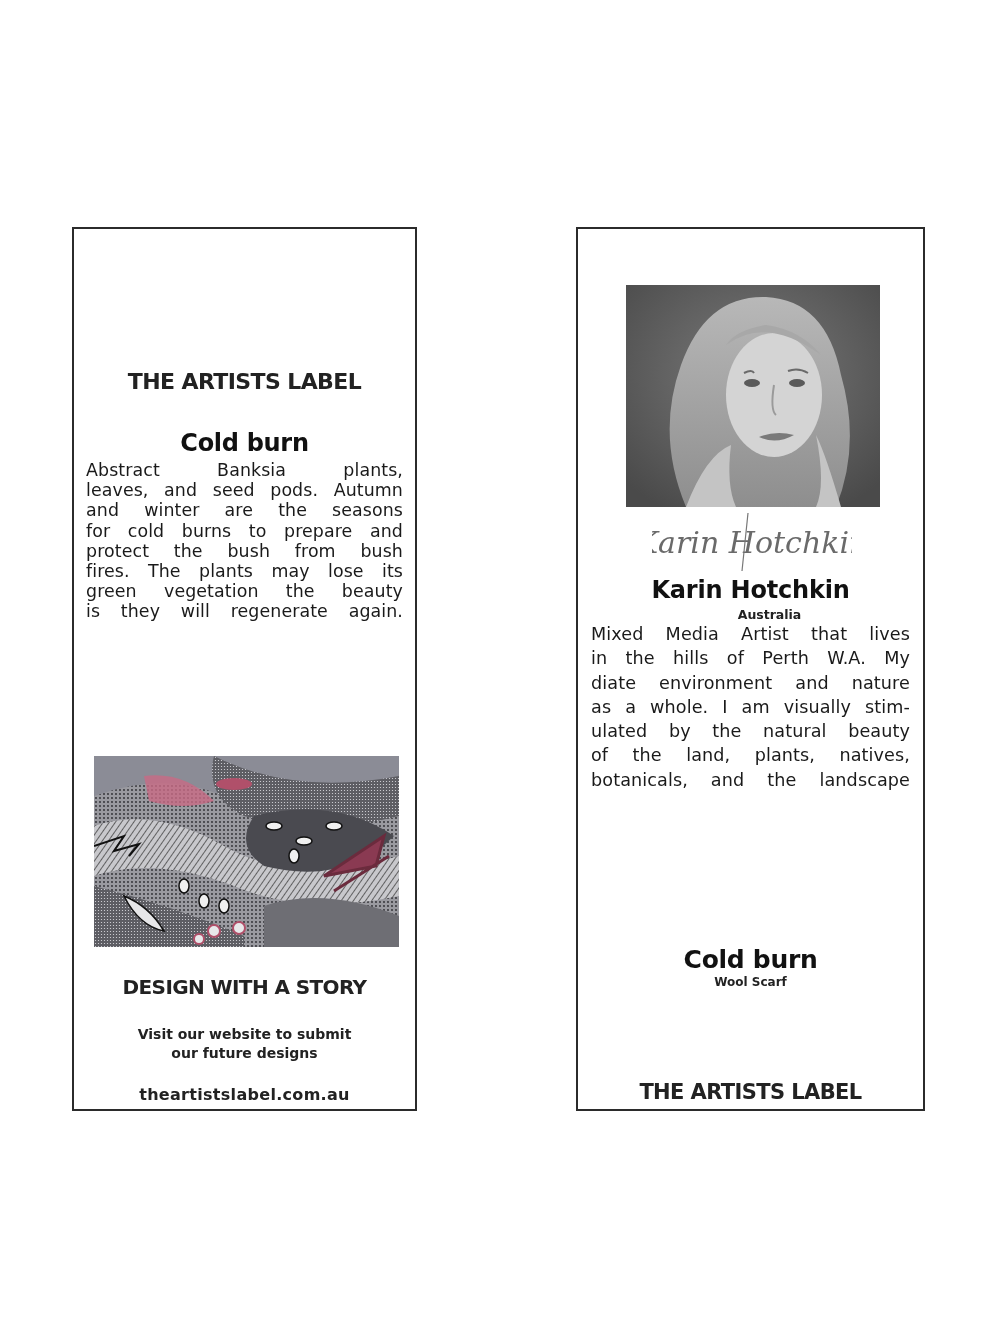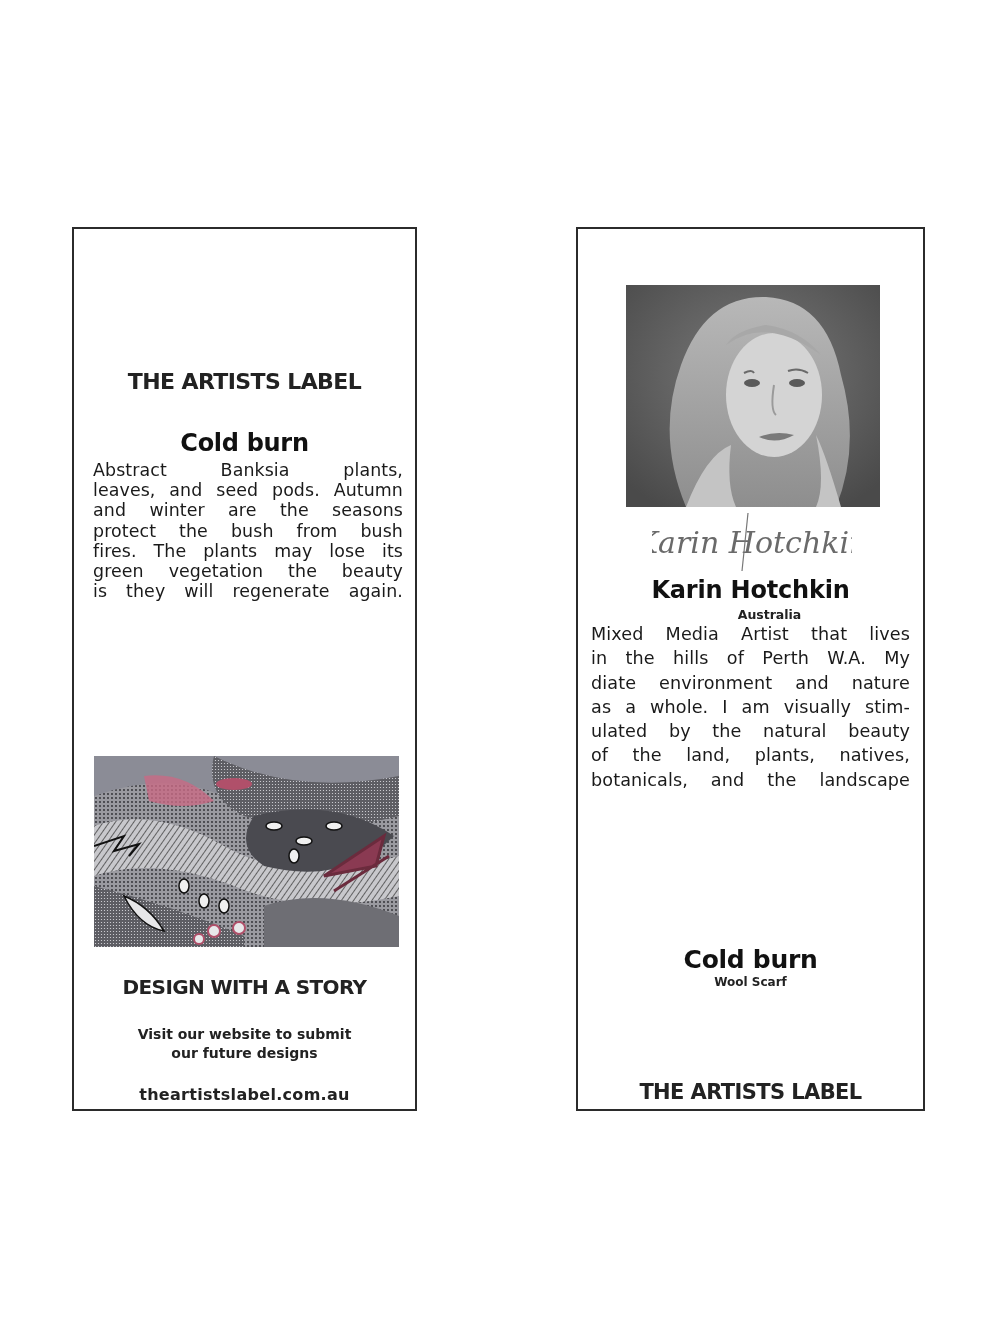--- a/index.html
+++ b/index.html
@@ -13,21 +13,21 @@
   .abs { position: absolute; left: 0; right: 0; text-align: center; }
 
   .brand { font-weight: bold; font-size: 22px; letter-spacing: -0.6px; color: #222; }
   .title { font-weight: bold; font-size: 24px; letter-spacing: -0.3px; color: #111; }
   .body-text { font-size: 17.4px; line-height: 20.2px; text-align: justify;
                text-align-last: justify; color: #1a1a1a; letter-spacing: 0.1px; }
 
   
   #left-brand { top: 140px; }
   #left-title { top: 200px; }
-  #left-desc { position: absolute; left: 12px; right: 12px; top: 231px; margin-left: 7px; }
+  #left-desc { position: absolute; left: 12px; right: 12px; top: 231px; }
   #left-artwork { position: absolute; left: 20px; top: 527px; width: 305px; height: 191px;
                   overflow: hidden; background: #8a8a8e; }
   #left-tagline { top: 746px; font-size: 20px; }
   #left-visit { top: 796px; font-size: 14px; font-weight: bold; line-height: 19px; color: #222; }
   #left-url { top: 856px; font-size: 16px; font-weight: bold; letter-spacing: 0.3px; color: #222; }
 
   
   #right-photo { position: absolute; left: 48px; top: 56px; width: 254px; height: 222px;
                  overflow: hidden; background: #6d6d6d; }
   #right-signature { position: absolute; left: 74px; top: 280px; width: 200px; height: 66px; }
@@ -43,20 +43,21 @@
 </head>
 <body>
 
 <div class="card" id="card-left">
   <div class="abs brand" id="left-brand">THE ARTISTS LABEL</div>
   <div class="abs title" id="left-title">Cold burn</div>
   <div id="left-desc" class="body-text">
     <div>Abstract Banksia plants,</div>
     <div>leaves, and seed pods. Autumn</div>
     <div>and winter are the seasons</div>
+    <div>for cold burns to prepare and</div>
     <div>protect the bush from bush</div>
     <div>fires. The plants may lose its</div>
     <div>green vegetation the beauty</div>
     <div>is they will regenerate again.</div>
   </div>
 
   <div id="left-artwork">
     <svg width="305" height="191" viewBox="0 0 305 191">
       <defs>
         <pattern id="dots" width="4" height="4" patternUnits="userSpaceOnUse">

